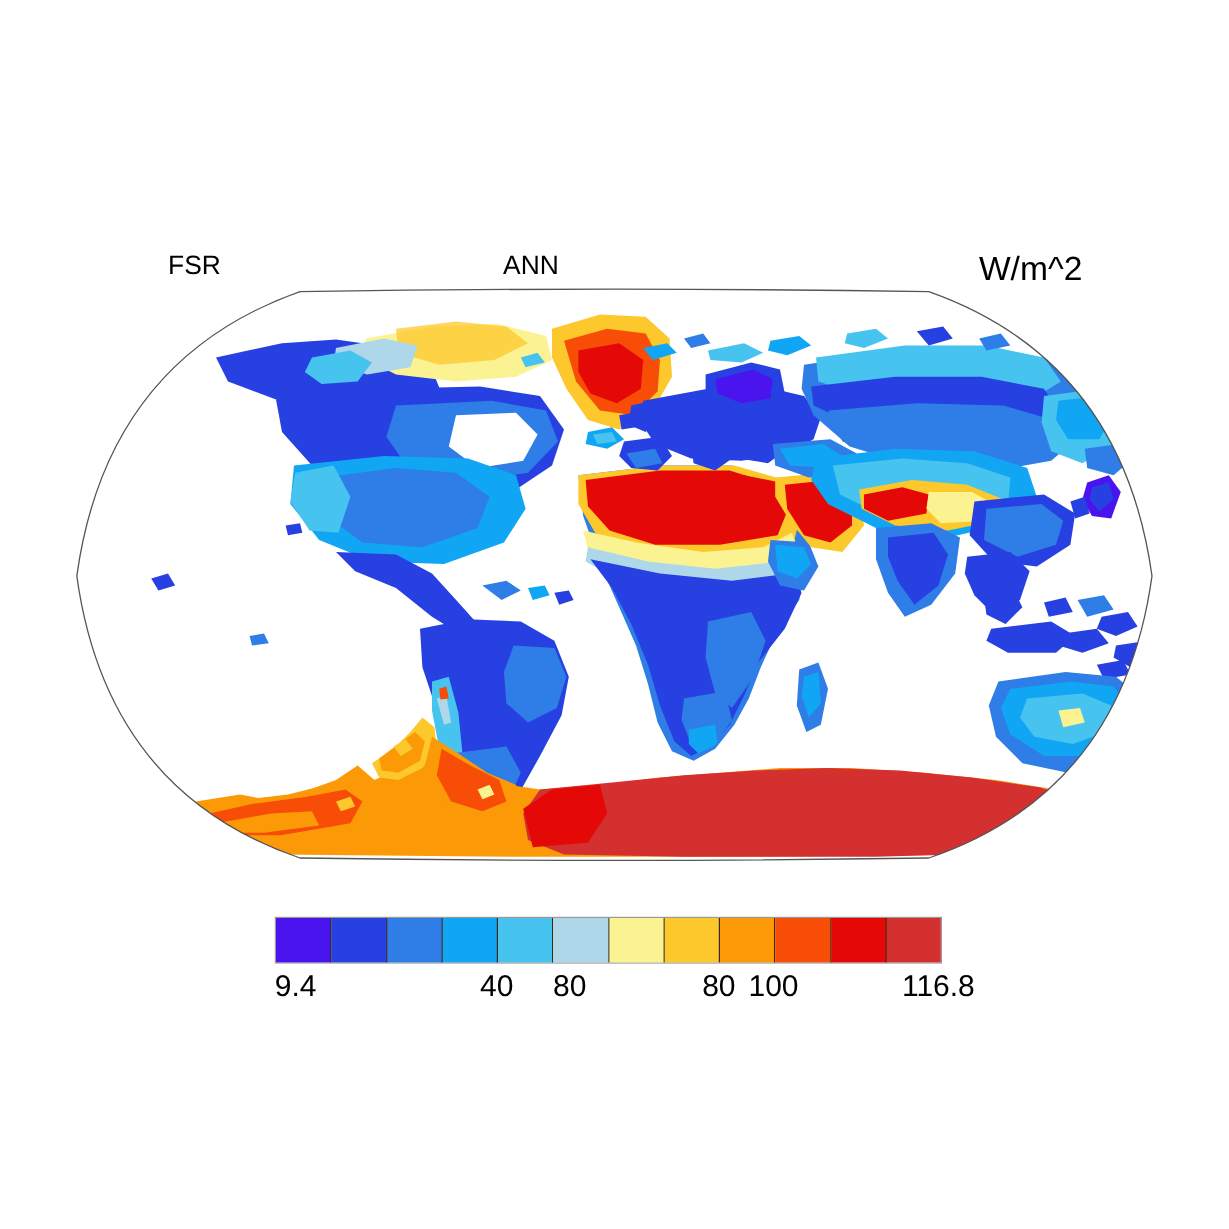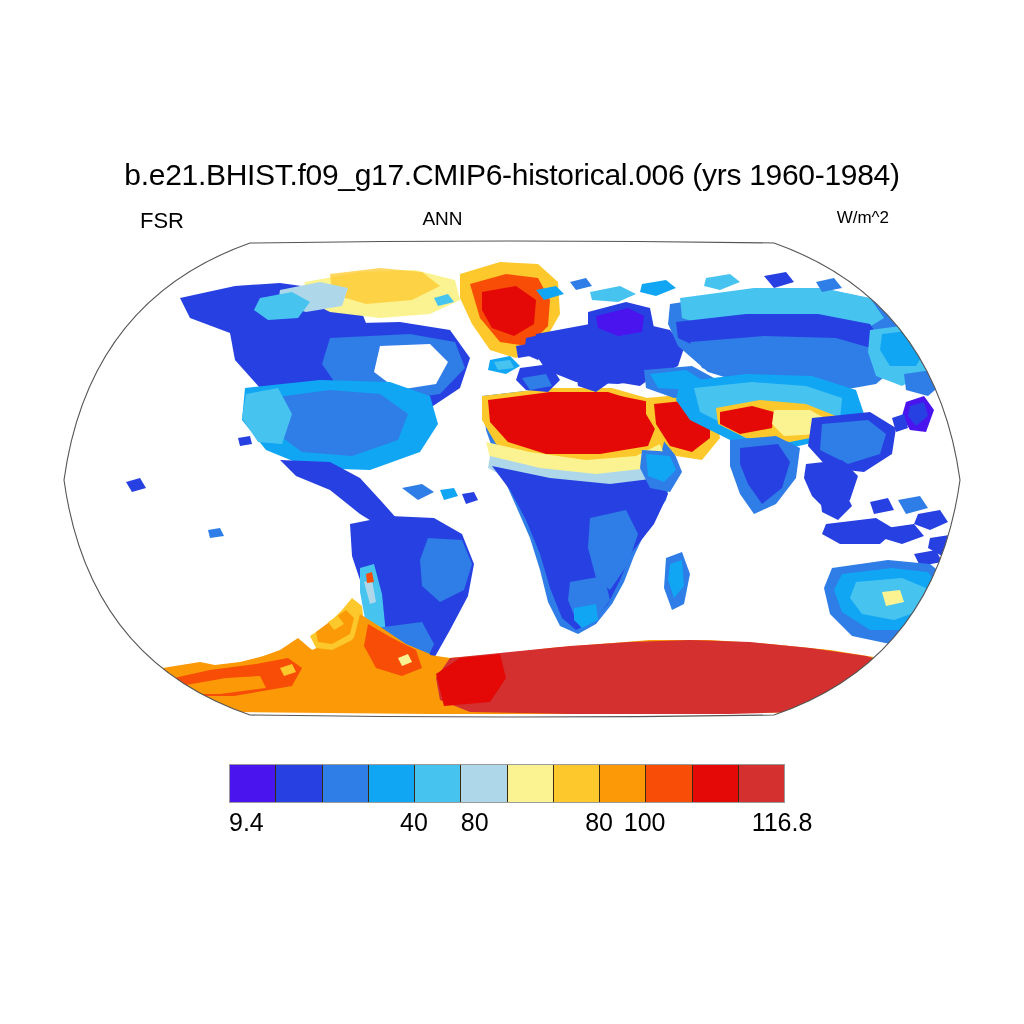--- a/index.html
+++ b/index.html
@@ -47,27 +47,27 @@
     left: 140px;
     top: 0;
     font-size: 22px;
   }
   .sub-center {
     position: absolute;
     left: 0;
     top: 0;
     width: 885px;
     text-align: center;
-    font-size: 19px;
+    font-size: 22px;
   }
   .sub-right {
     position: absolute;
-    right: 135px;
+    right: 122px;
     top: 0;
-    font-size: 17px;
+    font-size: 28px;
   }
 
   
   #map-area {
     position: absolute;
     left: 30px;
     top: 238px;
     width: 964px;
     height: 484px;
   }
@@ -112,21 +112,20 @@
     font-size: 25px;
     white-space: nowrap;
     color: #000;
   }
 </style>
 </head>
 <body>
 
 <div id="figure">
 
-  <div class="main-title">b.e21.BHIST.f09_g17.CMIP6-historical.006 (yrs 1960-1984)</div>
 
   <div class="subtitle-row">
     <span class="sub-left">FSR</span>
     <span class="sub-center">ANN</span>
     <span class="sub-right">W/m^2</span>
   </div>
 
   <div id="map-area">
     <svg id="map-svg" width="964" height="484" viewBox="0 0 964 484">
       <defs>

